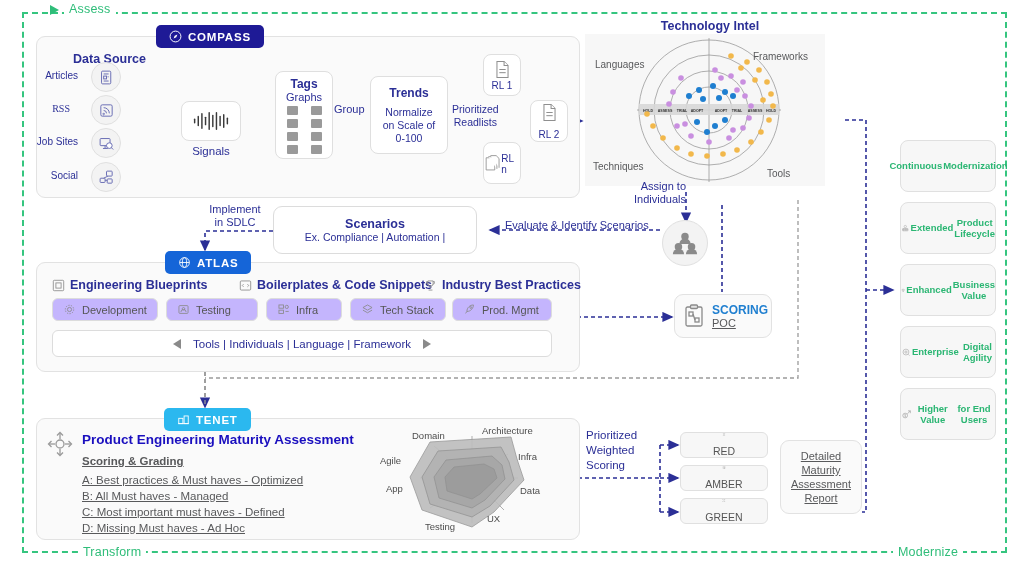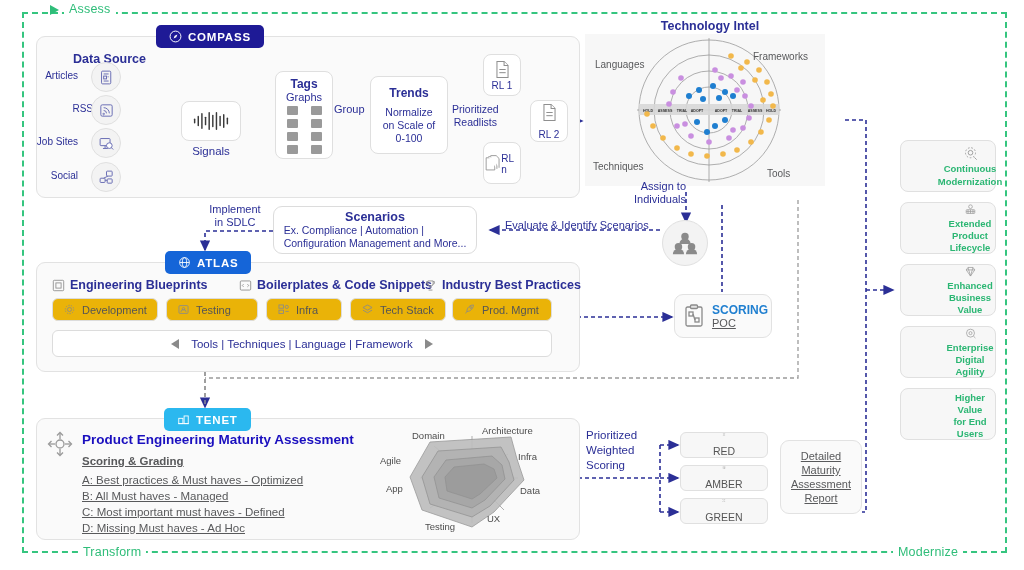--- a/index.html
+++ b/index.html
@@ -63,29 +63,29 @@
   .src-label{ color:#2b2f96; font-size:10px; text-align:right; }
 
   .rbox{
     background:#fff;border:1px solid #dfdfdf;border-radius:8px;
     display:flex;align-items:center;justify-content:center;
   }
 
   .tagcell{ width:11px;height:9px;background:#9a9a9a;border-radius:1px;}
 
   .chip{
-    background:#eab308;border:1px solid #dcdcdc;border-radius:6px;
+    background:#c4b5fd;border:1px solid #dcdcdc;border-radius:6px;
     height:23px; display:flex;align-items:center;gap:6px;
     padding:0 10px; font-size:11px; color:#555; white-space:nowrap;
   }
 
   .outcome{
     width:96px;height:52px; background:#f7f7f7;border:1px solid #e0e0e0;
-    border-radius:8px; display:flex;flex-direction:column;
-    align-items:center;justify-content:center; gap:1px;padding-left:44px;
+    border-radius:8px; display:flex;
+    align-items:center;justify-content:center; gap:1px;
   }
   .outcome .txt{ color:#2bb673; font-weight:bold; font-size:9.5px; text-align:center; line-height:11.5px;}
 
   .ragbox{
     width:88px;height:26px;background:#f7f7f7;border:1px solid #e0e0e0;border-radius:6px;
     display:flex;align-items:center;gap:9px;padding:0 8px;
     font-size:10.5px;color:#555;flex-direction:column;
   }
 
   svg.layer{ position:absolute; left:0; top:0; width:1024px; height:570px; pointer-events:none; }
@@ -180,21 +180,21 @@
   <div class="abs icircle" style="left:91px;top:62px;">
     <svg width="17" height="17" viewBox="0 0 24 24" stroke="#6b6fb5" fill="none" stroke-width="1.4">
       <rect x="5" y="3" width="13" height="18" rx="1.5"></rect>
         <line x1="8" y1="7" x2="15" y2="7"></line>
       <rect x="8" y="10" width="4" height="4"></rect>
         <line x1="13.5" y1="11" x2="15" y2="11"></line>
         <line x1="8" y1="17" x2="15" y2="17"></line>
     </svg>
   </div>
 
-  <div class="abs src-label" style="left:25px;top:103px;width:68px;">RSS</div>
+  <div class="abs src-label" style="left:2px;top:103px;width:68px;font-family:Liberation Serif, serif;">RSS</div>
   <div class="abs icircle" style="left:91px;top:95px;">
     <svg width="17" height="17" viewBox="0 0 24 24" stroke="#6b6fb5" fill="none" stroke-width="1.4">
       <rect x="4" y="4" width="16" height="16" rx="2"></rect>
       <path d="M8 16 a1 1 0 1 0 .01 0"></path>
         <path d="M8 12 a4 4 0 0 1 4 4"></path>
         <path d="M8 8 a8 8 0 0 1 8 8"></path>
     </svg>
   </div>
 
   <div class="abs src-label" style="left:4px;top:136px;width:74px;">Job Sites</div>
@@ -400,21 +400,20 @@
         <path d="M16 27 a6 6 0 0 1 12 0 z"></path>
     </svg>
   </div>
 
   <div class="abs navy" style="left:505px;top:219px;font-size:11px;">Evaluate &amp; Identify Scenarios</div>
 
   <div class="abs panel-white" style="left:273px;top:206px;width:204px;height:48px;display:flex;flex-direction:column;align-items:center;justify-content:center;">
     <div class="sect-title" style="font-size:12.5px;">Scenarios</div>
     <div class="navy" style="font-size:10.5px;line-height:13px;text-align:left;">
       <div>Ex. Compliance | Automation |</div>
-      <div>Configuration Management and More...</div>
     </div>
   </div>
   <div class="abs navy" style="left:200px;top:203px;width:70px;text-align:center;font-size:11px;line-height:13px;">
     <div>Implement</div>
     <div>in SDLC</div>
   </div>
 
   <div class="abs panel" style="left:36px;top:262px;width:544px;height:110px;"></div>
   <div class="abs badge" id="atlas-badge">
     <svg width="13" height="13" viewBox="0 0 24 24" fill="none" stroke="#fff" stroke-width="1.6">
@@ -486,21 +485,21 @@
     <svg width="13" height="13" viewBox="0 0 20 20" fill="none" stroke="#8a8a8a" stroke-width="1.3">
       <path d="M6 13 C6 7 11 3 16 3 C16 8 12 13 6 13 Z"></path>
         <path d="M6 13 L4 16"></path>
         <circle cx="12" cy="7" r="1.4"></circle>
     </svg>
     <span>Prod. Mgmt</span>
   </div>
 
   <div class="abs" style="left:52px;top:330px;width:500px;height:27px;background:#fff;border:1px solid #dcdcdc;border-radius:6px;display:flex;align-items:center;justify-content:center;gap:12px;">
     <span class="tri" style="border-top:5px solid transparent;border-bottom:5px solid transparent;border-right:8px solid #8a8a8a;"></span>
-    <span class="navy" style="font-size:11.5px;">Tools | Techniques | Language | Framework</span>
+    <span class="navy" style="font-size:11.5px;">Tools | Individuals | Language | Framework</span>
     <span class="tri" style="border-top:5px solid transparent;border-bottom:5px solid transparent;border-left:8px solid #8a8a8a;"></span>
   </div>
 
   <div class="abs panel" style="left:674px;top:294px;width:98px;height:44px;display:flex;align-items:center;gap:8px;padding-left:9px;">
     <svg width="20" height="24" viewBox="0 0 20 24" fill="none" stroke="#8a8a8a" stroke-width="1.3">
       <rect x="2" y="3" width="16" height="19" rx="1.5"></rect>
         <rect x="6.5" y="1" width="7" height="3.5" rx="1" fill="#e4e4e4"></rect>
       <rect x="5" y="8" width="4" height="4"></rect>
         <rect x="11" y="14" width="4" height="4"></rect>
         <path d="M9 10 L11 16"></path>

